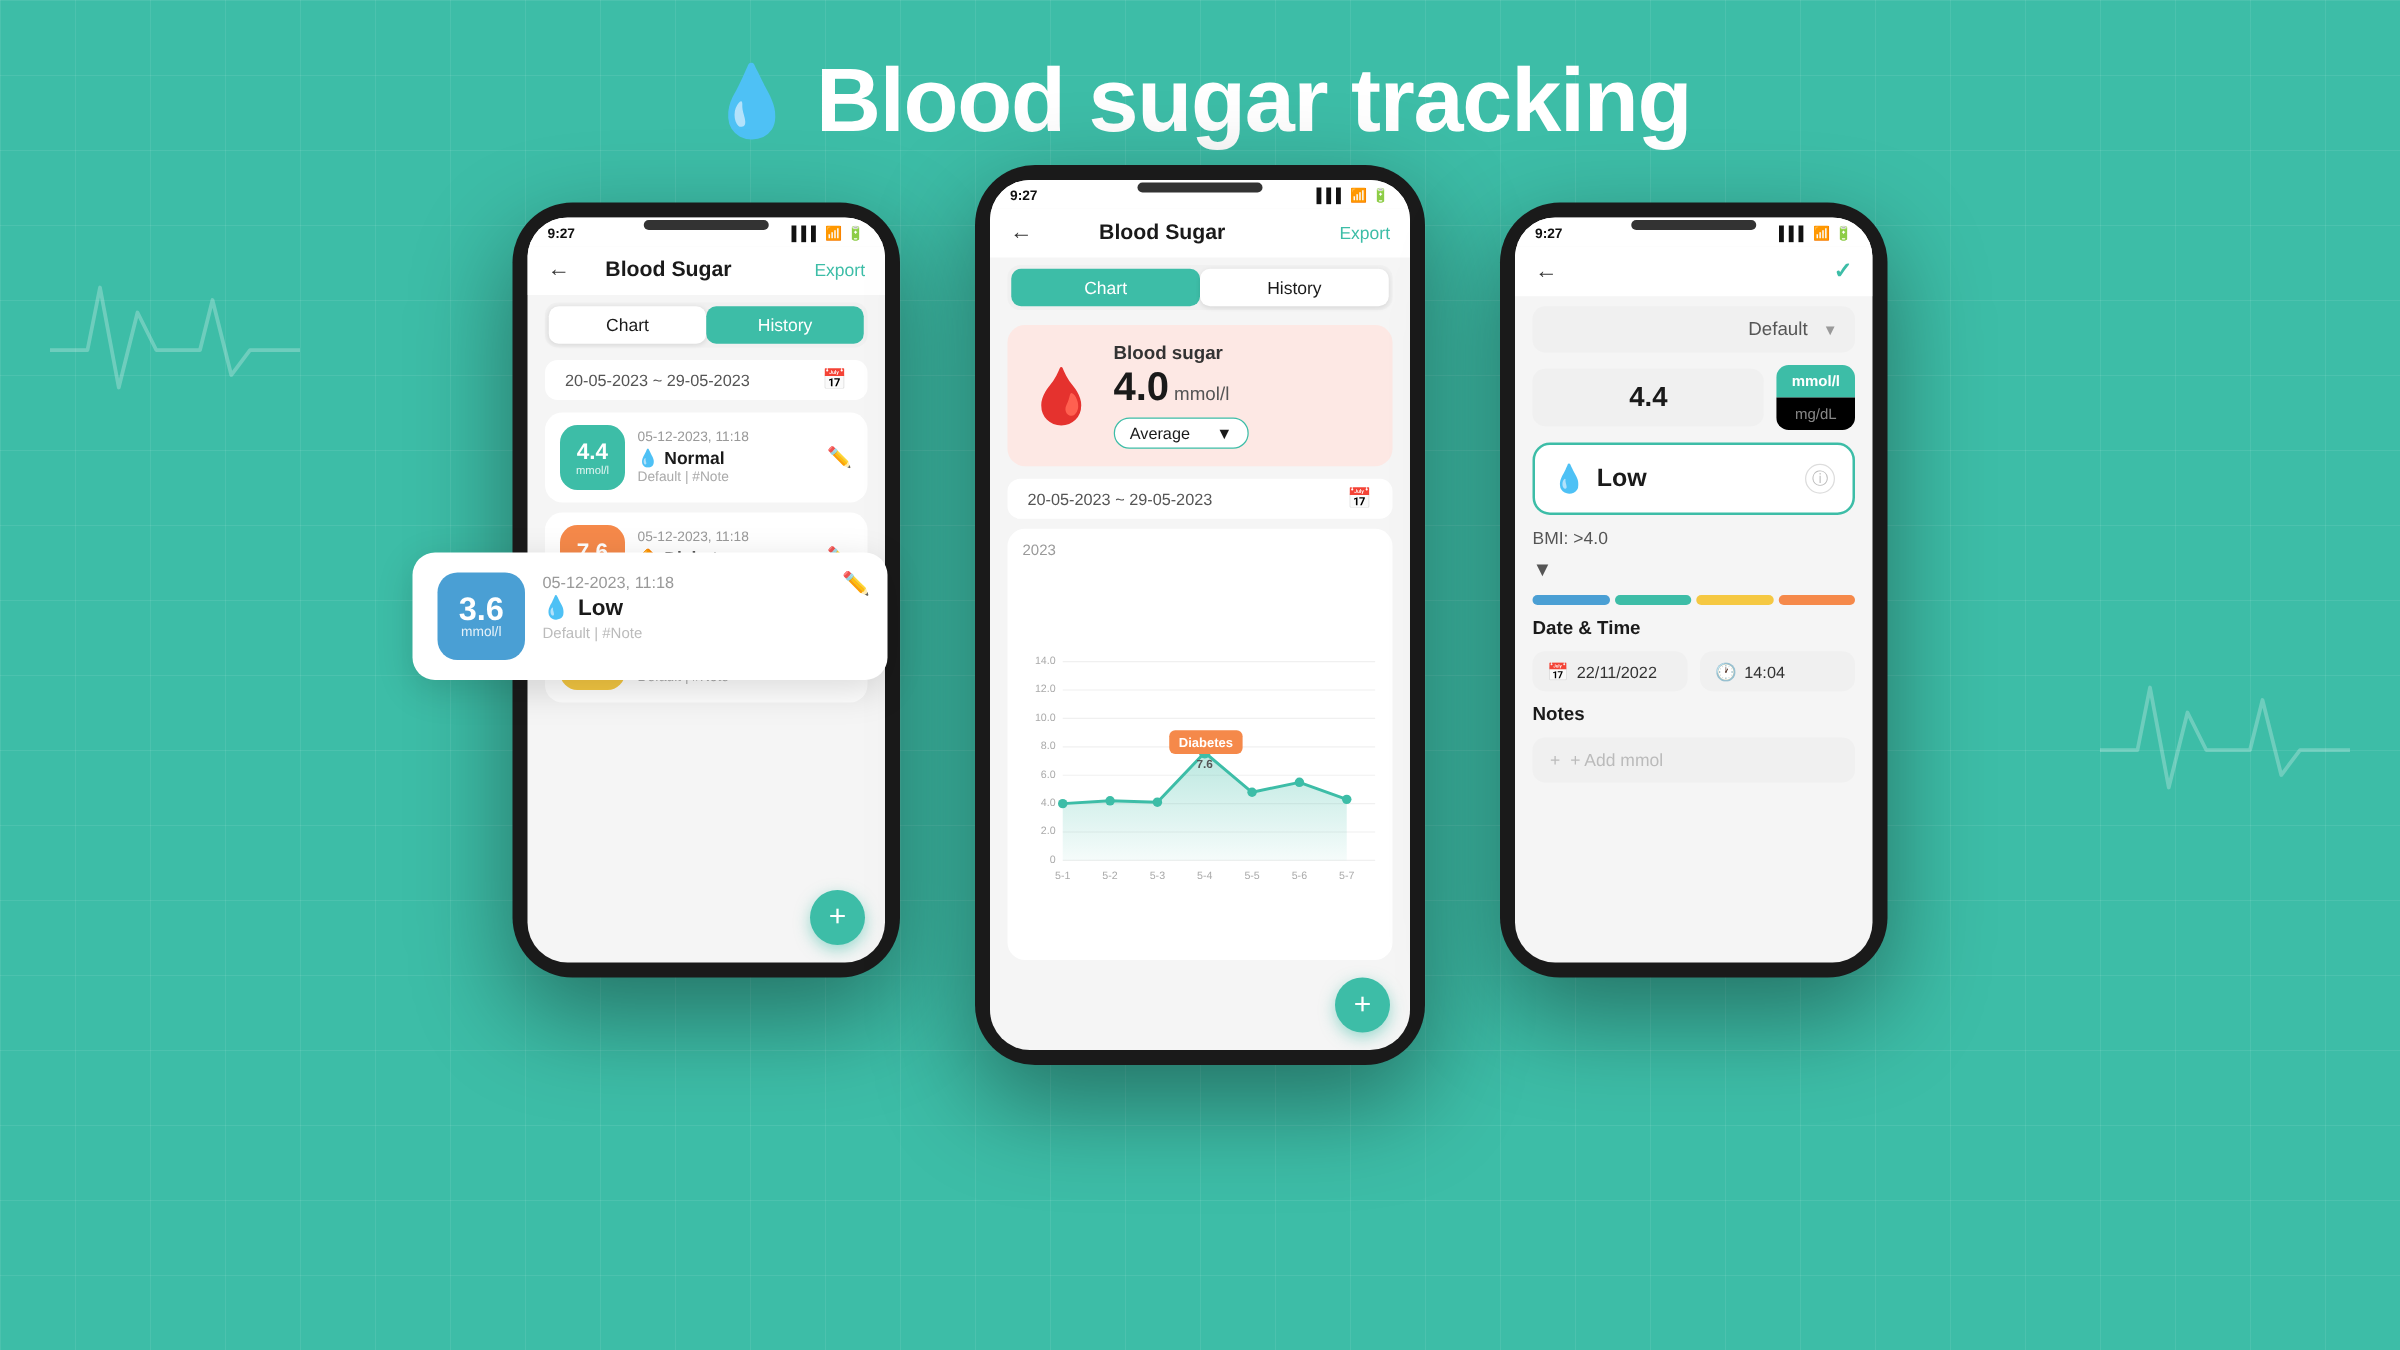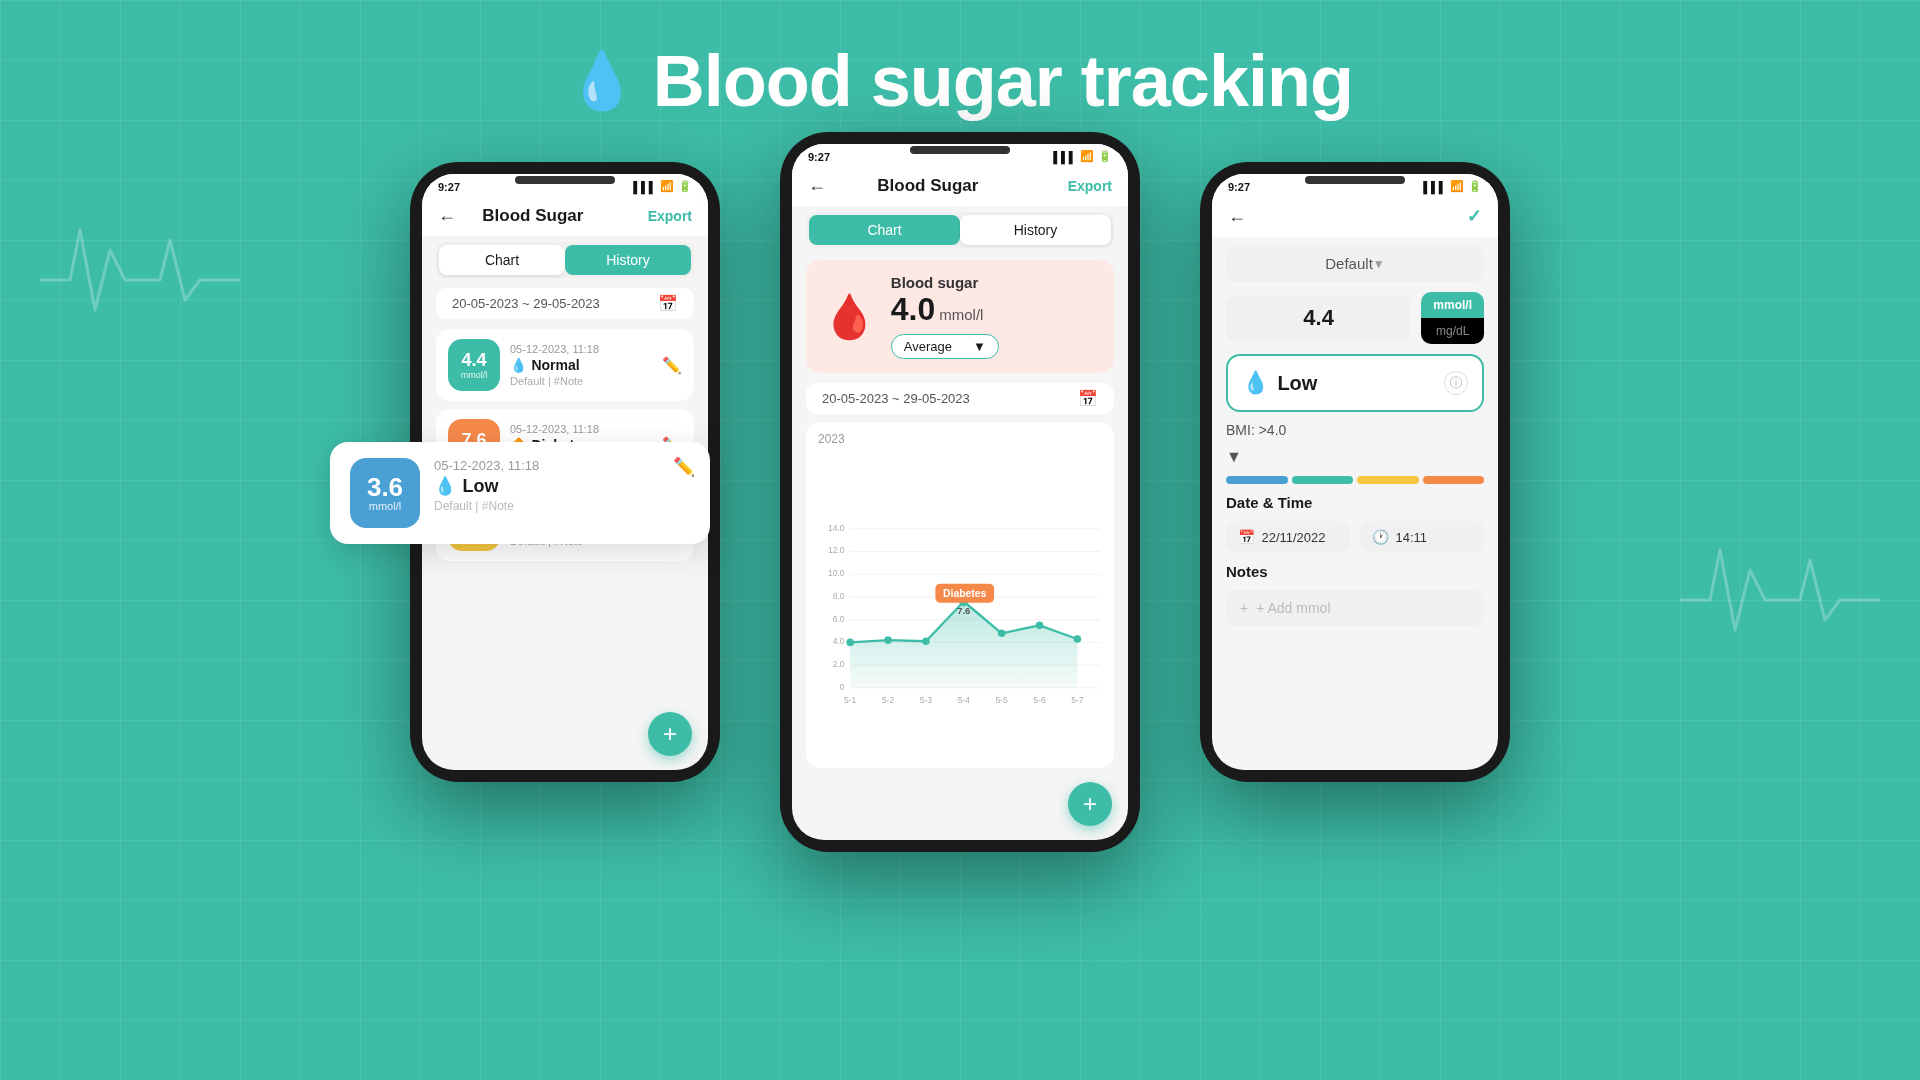--- a/index.html
+++ b/index.html
@@ -127,21 +127,21 @@
       cursor: pointer;
     }
     .app-header-title {
       font-size: 17px;
       font-weight: 600;
       color: #1a1a1a;
     }
     .app-header-action {
       font-size: 14px;
       color: #3dbda7;
-      font-weight: 700;
+      font-weight: 400;
       padding-left: 38px;
     }
     .app-header-check {
       color: #3dbda7;
       font-size: 18px;
       font-weight: 600;
     }
 
     
     .tab-bar {
@@ -366,23 +366,24 @@
       display: flex;
       flex-direction: column;
       gap: 10px;
     }
 
     .dropdown-field {
       background: #f0f0f0;
       border-radius: 10px;
       padding: 10px 14px;
       display: flex;
-      justify-content: center;
-      align-items: center;
-      flex-shrink: 0;
+      justify-content: flex-end;
+      align-items: center;
+      flex-shrink: 0;
+      gap: 12px;
     }
     .dropdown-field-text {
       font-size: 15px;
       color: #555;
     }
     .dropdown-arrow {
       color: #999;
       font-size: 12px;
     }
 
@@ -859,21 +860,21 @@
         </div>
 
         <div class="section-label">Date &amp; Time</div>
         <div class="datetime-row">
           <div class="datetime-field">
             <span class="datetime-icon">📅</span>
             <span>22/11/2022</span>
           </div>
           <div class="datetime-field">
             <span class="datetime-icon">🕐</span>
-            <span>14:11</span>
+            <span>14:04</span>
           </div>
         </div>
 
         <div class="section-label">Notes</div>
         <div class="notes-field">
           <span>+</span>
           <span>+ Add mmol</span>
         </div>
       </div>
     </div>

